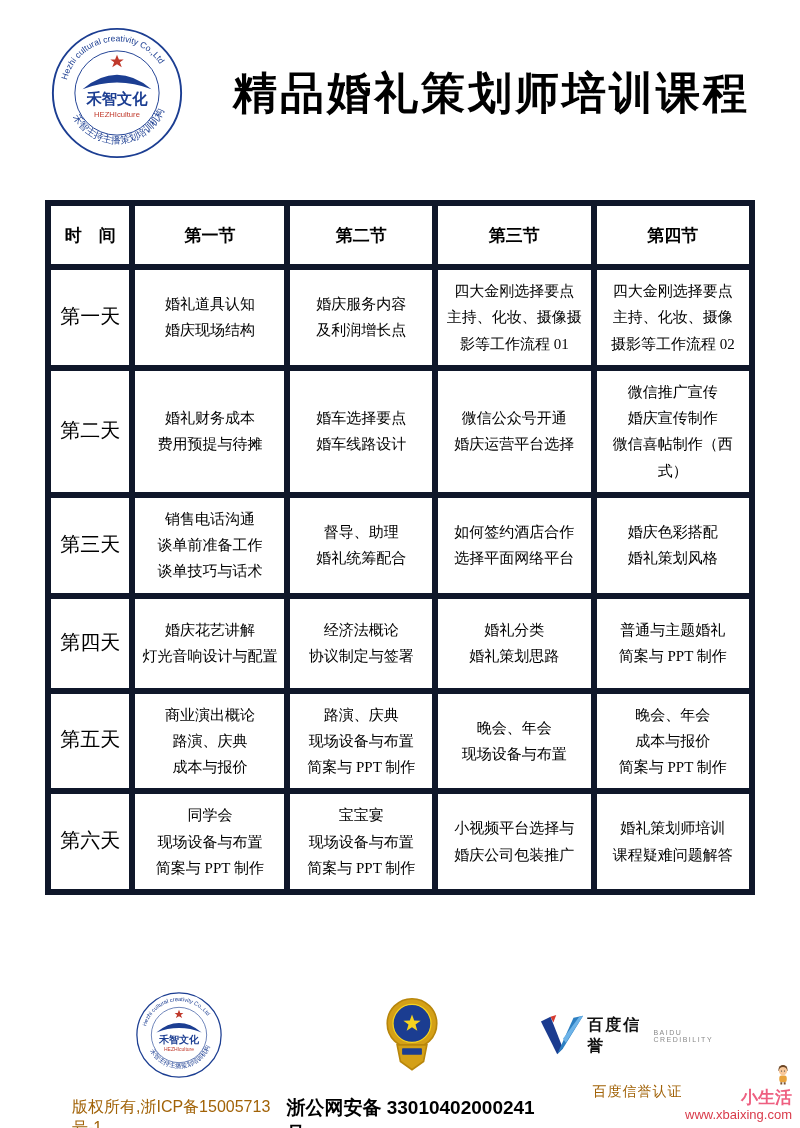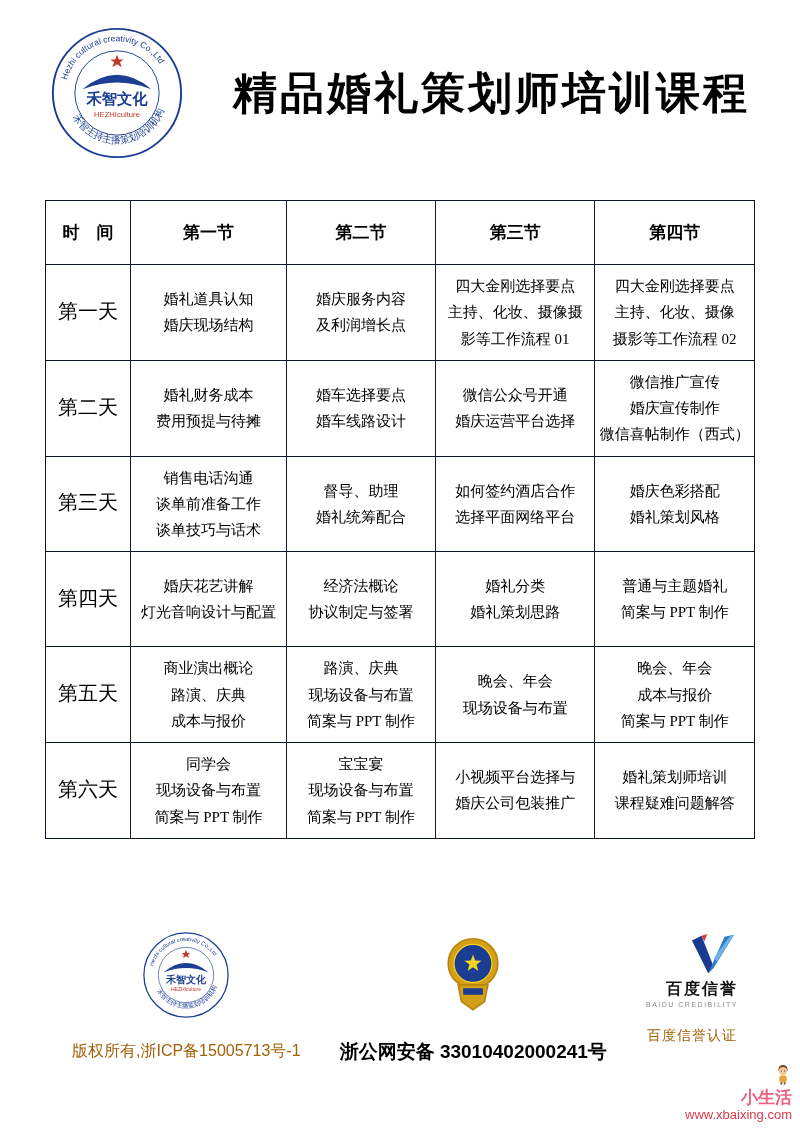--- a/index.html
+++ b/index.html
@@ -9,31 +9,31 @@
 
   
   .header { display:flex; align-items:center; padding:26px 40px 0 50px; }
   .logo-wrap { width:134px; height:134px; flex:0 0 auto; }
   .logo-wrap svg { width:100%; height:100%; display:block; }
   .page-title { flex:1; text-align:right; font-size:44px; font-weight:900; letter-spacing:3px;
                 font-family:"DejaVu Sans","Liberation Sans",sans-serif; color:#000; padding-right:10px; }
 
   
   .schedule { width:710px; margin:40px auto 0; border-collapse:collapse; table-layout:fixed; }
-  .schedule th, .schedule td { border:1px solid #0f172a; text-align:center; vertical-align:middle; }
+  .schedule th, .schedule td { border:6px solid #0f172a; text-align:center; vertical-align:middle; }
   .schedule th { height:64px; font-size:17px; font-weight:bold; white-space:pre-line;
                  font-family:"Liberation Sans","DejaVu Sans",sans-serif; }
   .schedule td { height:95px; font-size:15px; line-height:1.75; white-space:pre-line; padding:8px 4px;
                  font-family:"Liberation Serif","DejaVu Serif",serif; }
   .schedule td.day { font-size:20px; font-family:Liberation Mono, monospace; }
 
   
   .footer { margin-top:92px; display:flex; justify-content:space-between; align-items:flex-start; padding:0 62px 0 72px; }
   .footer-col { display:flex; flex-direction:column; align-items:center; }
-  .footer-art { height:96px; display:flex; flex-direction:column; align-items:flex-end; justify-content:flex-start; }
+  .footer-art { height:96px; display:flex; align-items:center; justify-content:flex-start; }
   .footer-logo svg { width:88px; height:88px; display:block; }
   .badge svg { width:66px; height:88px; display:block; }
   .baidu-logo svg { width:50px; height:46px; display:block; }
   .copyright { margin-top:14px; font-size:16px; color:#a16207; }
   .police-caption { margin-top:12px; font-size:19px; font-weight:bold; color:#000; }
   .baidu-name { margin-top:2px; font-size:16px; font-weight:bold; color:#111; letter-spacing:2px; }
   .baidu-en { margin-top:1px; font-size:7px; color:#8a8a8a; letter-spacing:1.5px; }
   .baidu-cert { font-size:14px; color:#a16207; letter-spacing:1px; }
 
   

